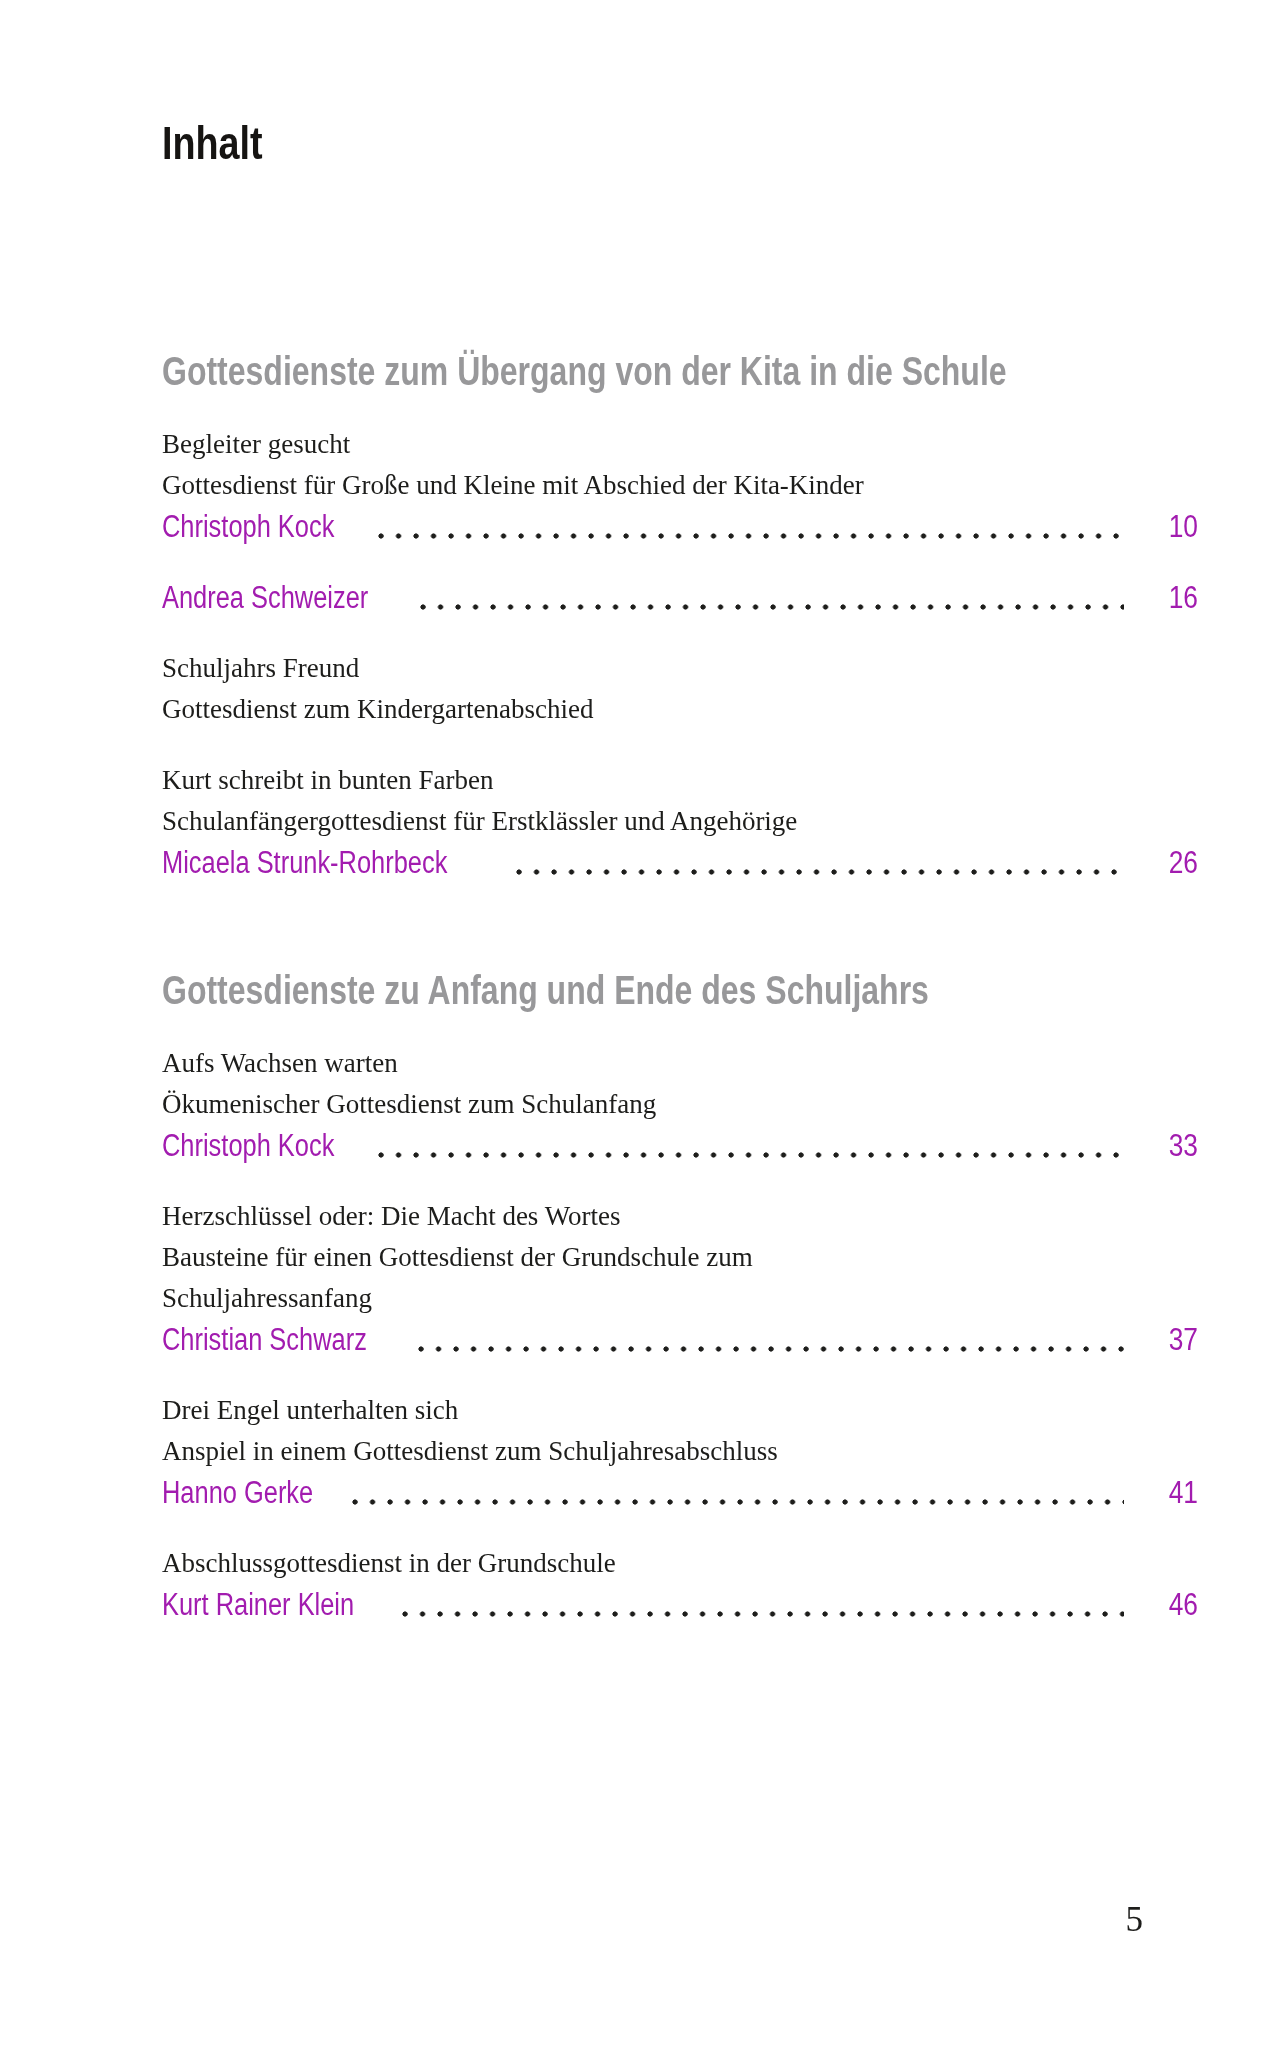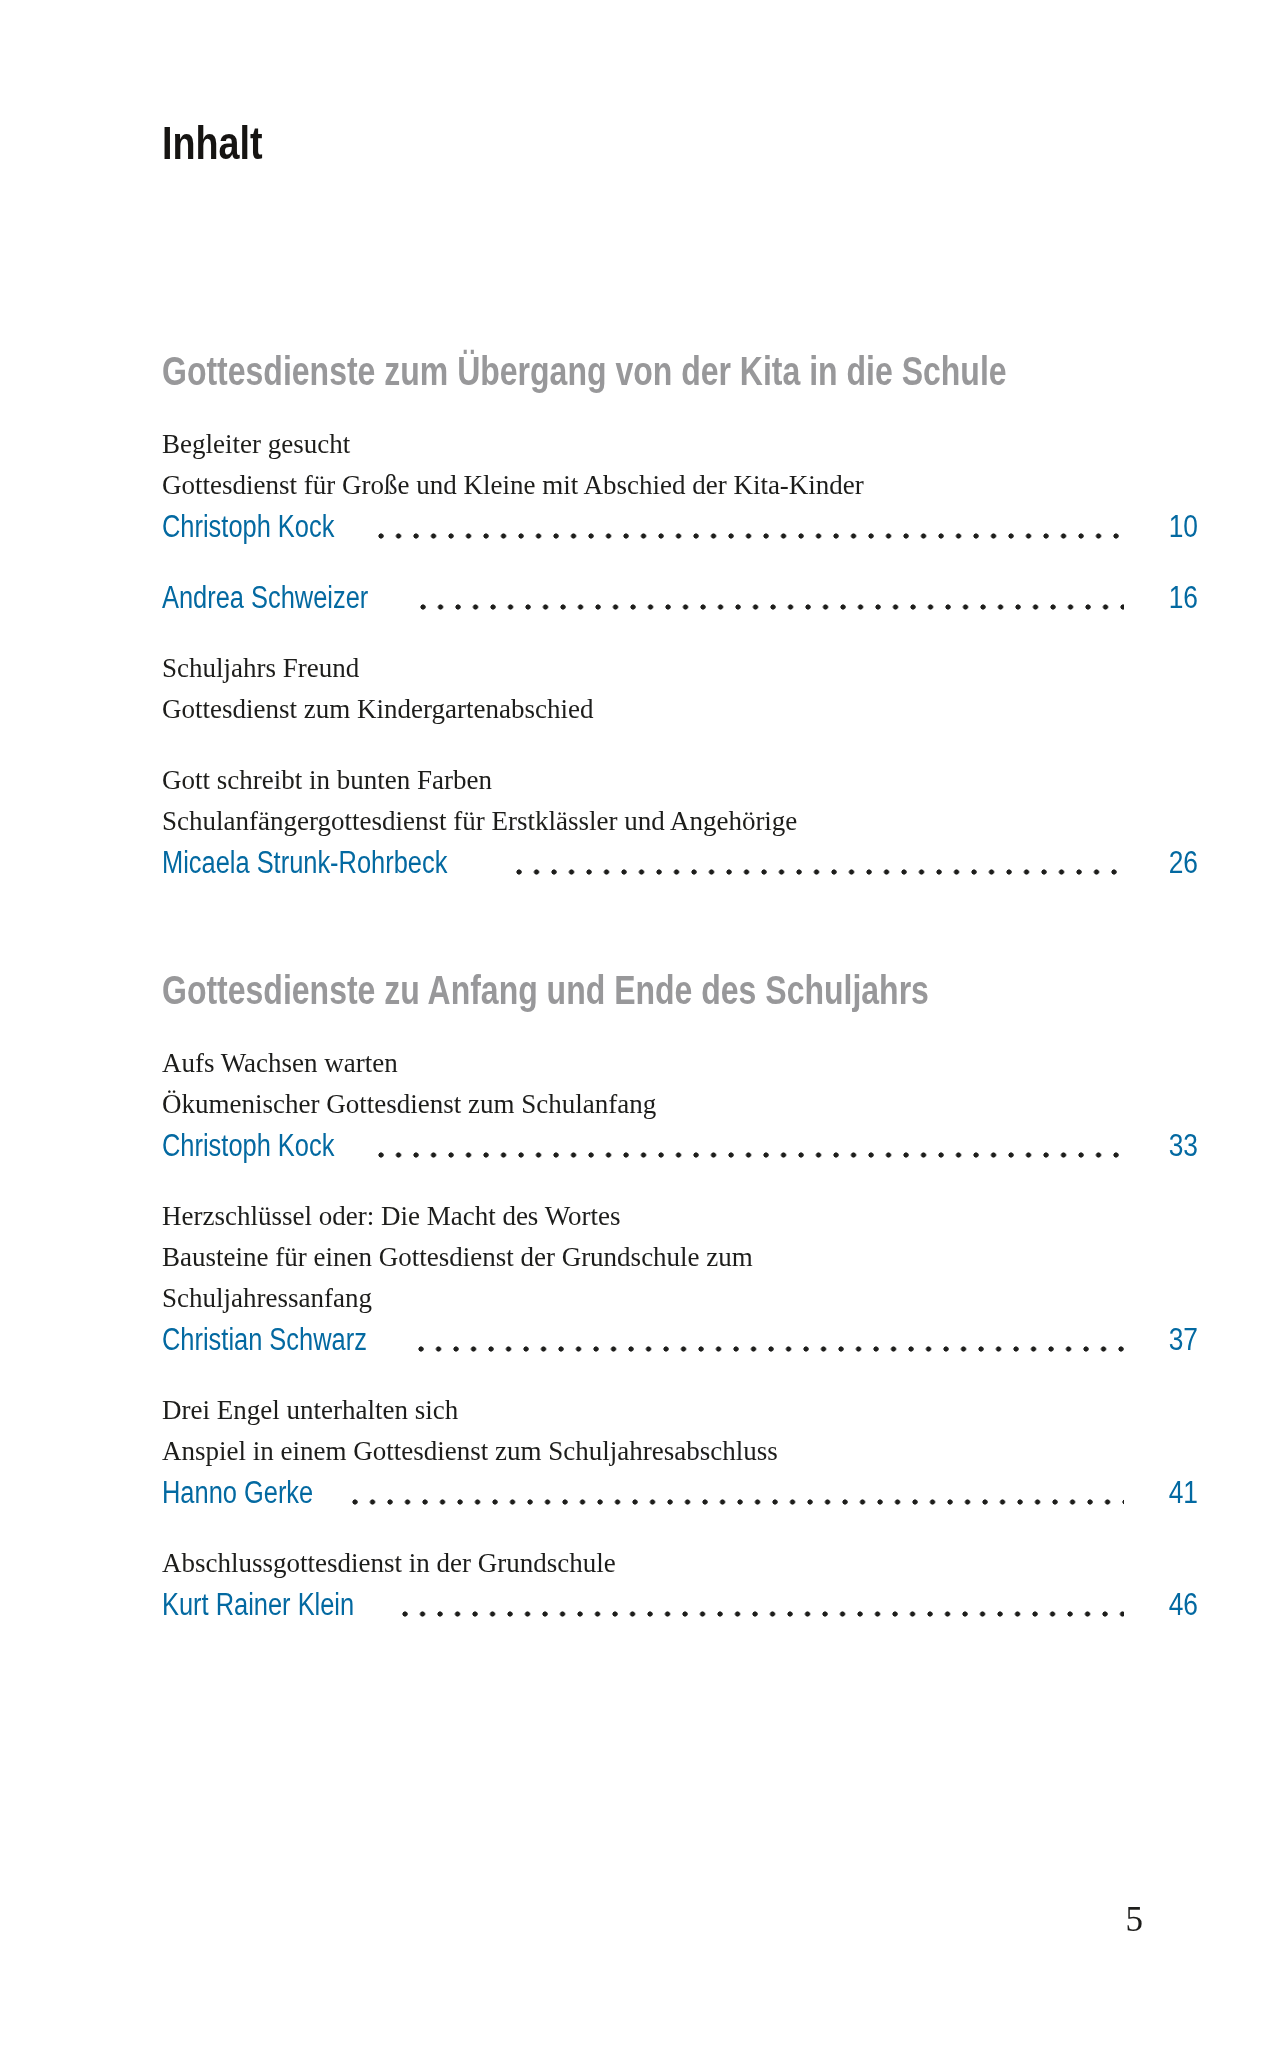--- a/index.html
+++ b/index.html
@@ -50,21 +50,21 @@
     color: #1d1d1b;
   }
   .author-row {
     display: flex;
     align-items: center;
     width: 1036px;
     font-family: "Liberation Sans", sans-serif;
     font-size: 31px;
     line-height: 41px;
     font-weight: normal;
-    color: #0369a1;
+    color: #a21caf;
   }
   .entry-author {
     display: inline-block;
     transform: scaleX(0.82);
     transform-origin: left bottom;
     white-space: nowrap;
   }
   .dot-leader {
     flex: 1 1 auto;
     height: 6px;
@@ -118,21 +118,21 @@
         <span class="entry-page-number">16</span>
       </div>
     </div>
 
     <div class="toc-entry">
       <div class="entry-title">Schuljahrs Freund</div>
       <div class="entry-subtitle">Gottesdienst zum Kindergartenabschied</div>
     </div>
 
     <div class="toc-entry">
-      <div class="entry-title">Gott schreibt in bunten Farben</div>
+      <div class="entry-title">Kurt schreibt in bunten Farben</div>
       <div class="entry-subtitle">Schulanfängergottesdienst für Erstklässler und Angehörige</div>
       <div class="author-row">
         <span class="entry-author">Micaela Strunk-Rohrbeck</span>
         <span class="dot-leader"></span>
         <span class="entry-page-number">26</span>
       </div>
     </div>
   </div>
 
   <div class="section section-2">

